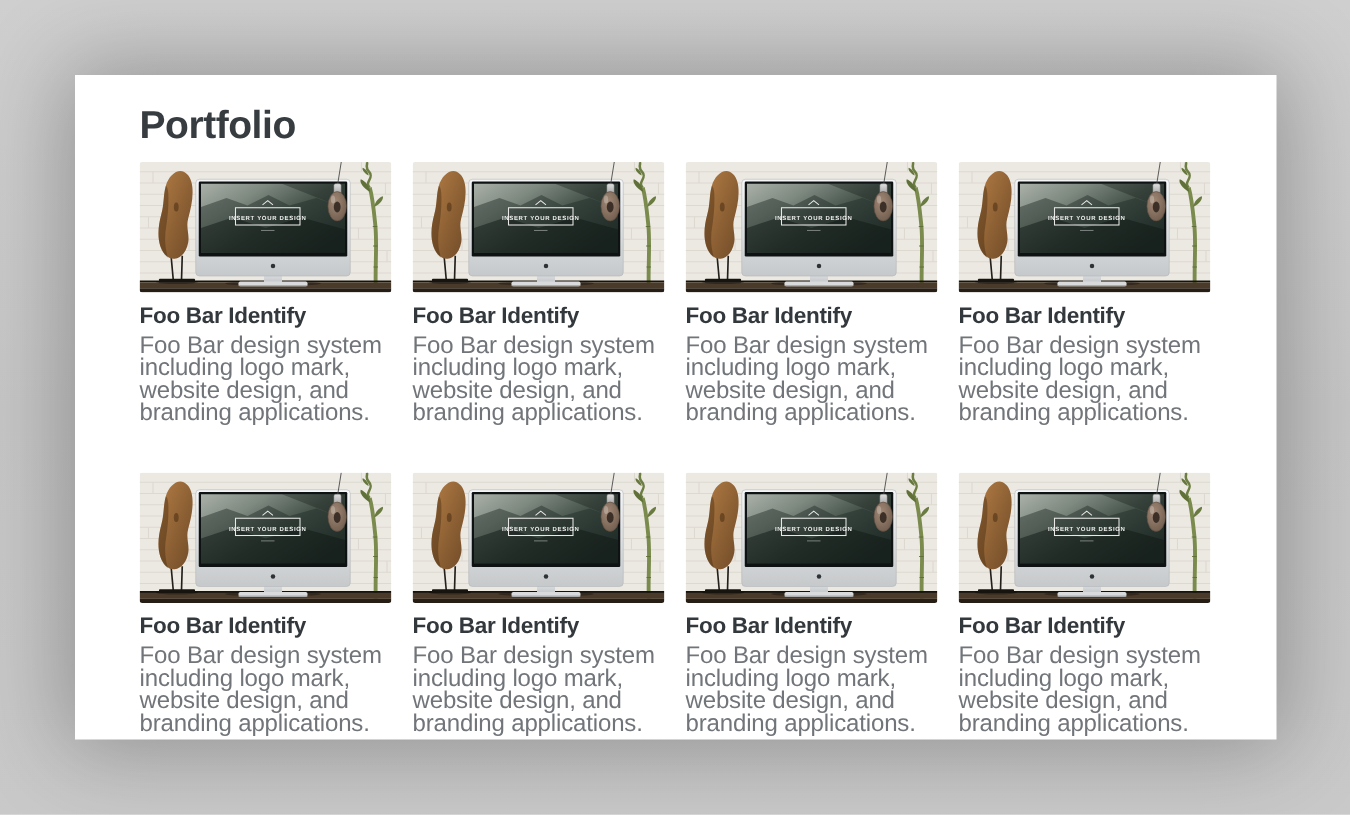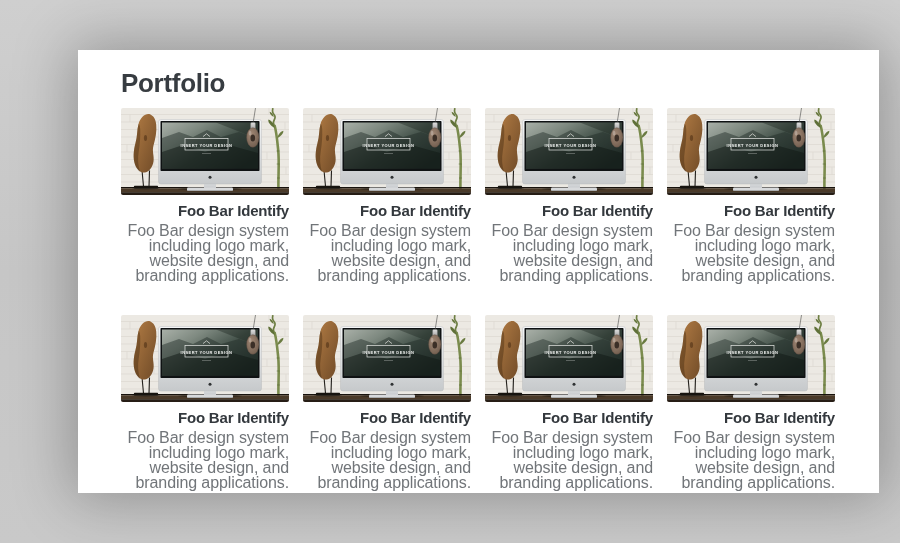--- a/index.html
+++ b/index.html
@@ -8,21 +8,20 @@
     width: 900px;
     height: 543px;
     overflow: hidden;
     font-family: "Liberation Sans", sans-serif;
     background: linear-gradient(180deg, #cfcfcf 0%, #c6c6c6 50%, #c9c9c9 100%);
   }
   .stage {
     position: relative;
     width: 724px;
     height: 543px;
-    margin-left: 28px;
   }
   .card {
     position: absolute;
     left: 50px;
     top: 50px;
     width: 801px;
     height: 443px;
     box-sizing: border-box;
     background: #ffffff;
     padding: 18px 43px 0 43px;
@@ -35,21 +34,21 @@
     font-weight: 700;
     letter-spacing: -0.3px;
     color: #373c41;
   }
   .grid {
     display: grid;
     grid-template-columns: repeat(4, 168px);
     column-gap: 14px;
     row-gap: 32px;
   }
-  .item { width: 168px; text-align: right; }
+  .item { width: 168px; }
   .thumb {
     width: 168px;
     height: 87px;
     border-radius: 2px;
     overflow: hidden;
     display: block;
     cursor: pointer;
   }
   .thumb svg { display: block; }
   .item-title {

